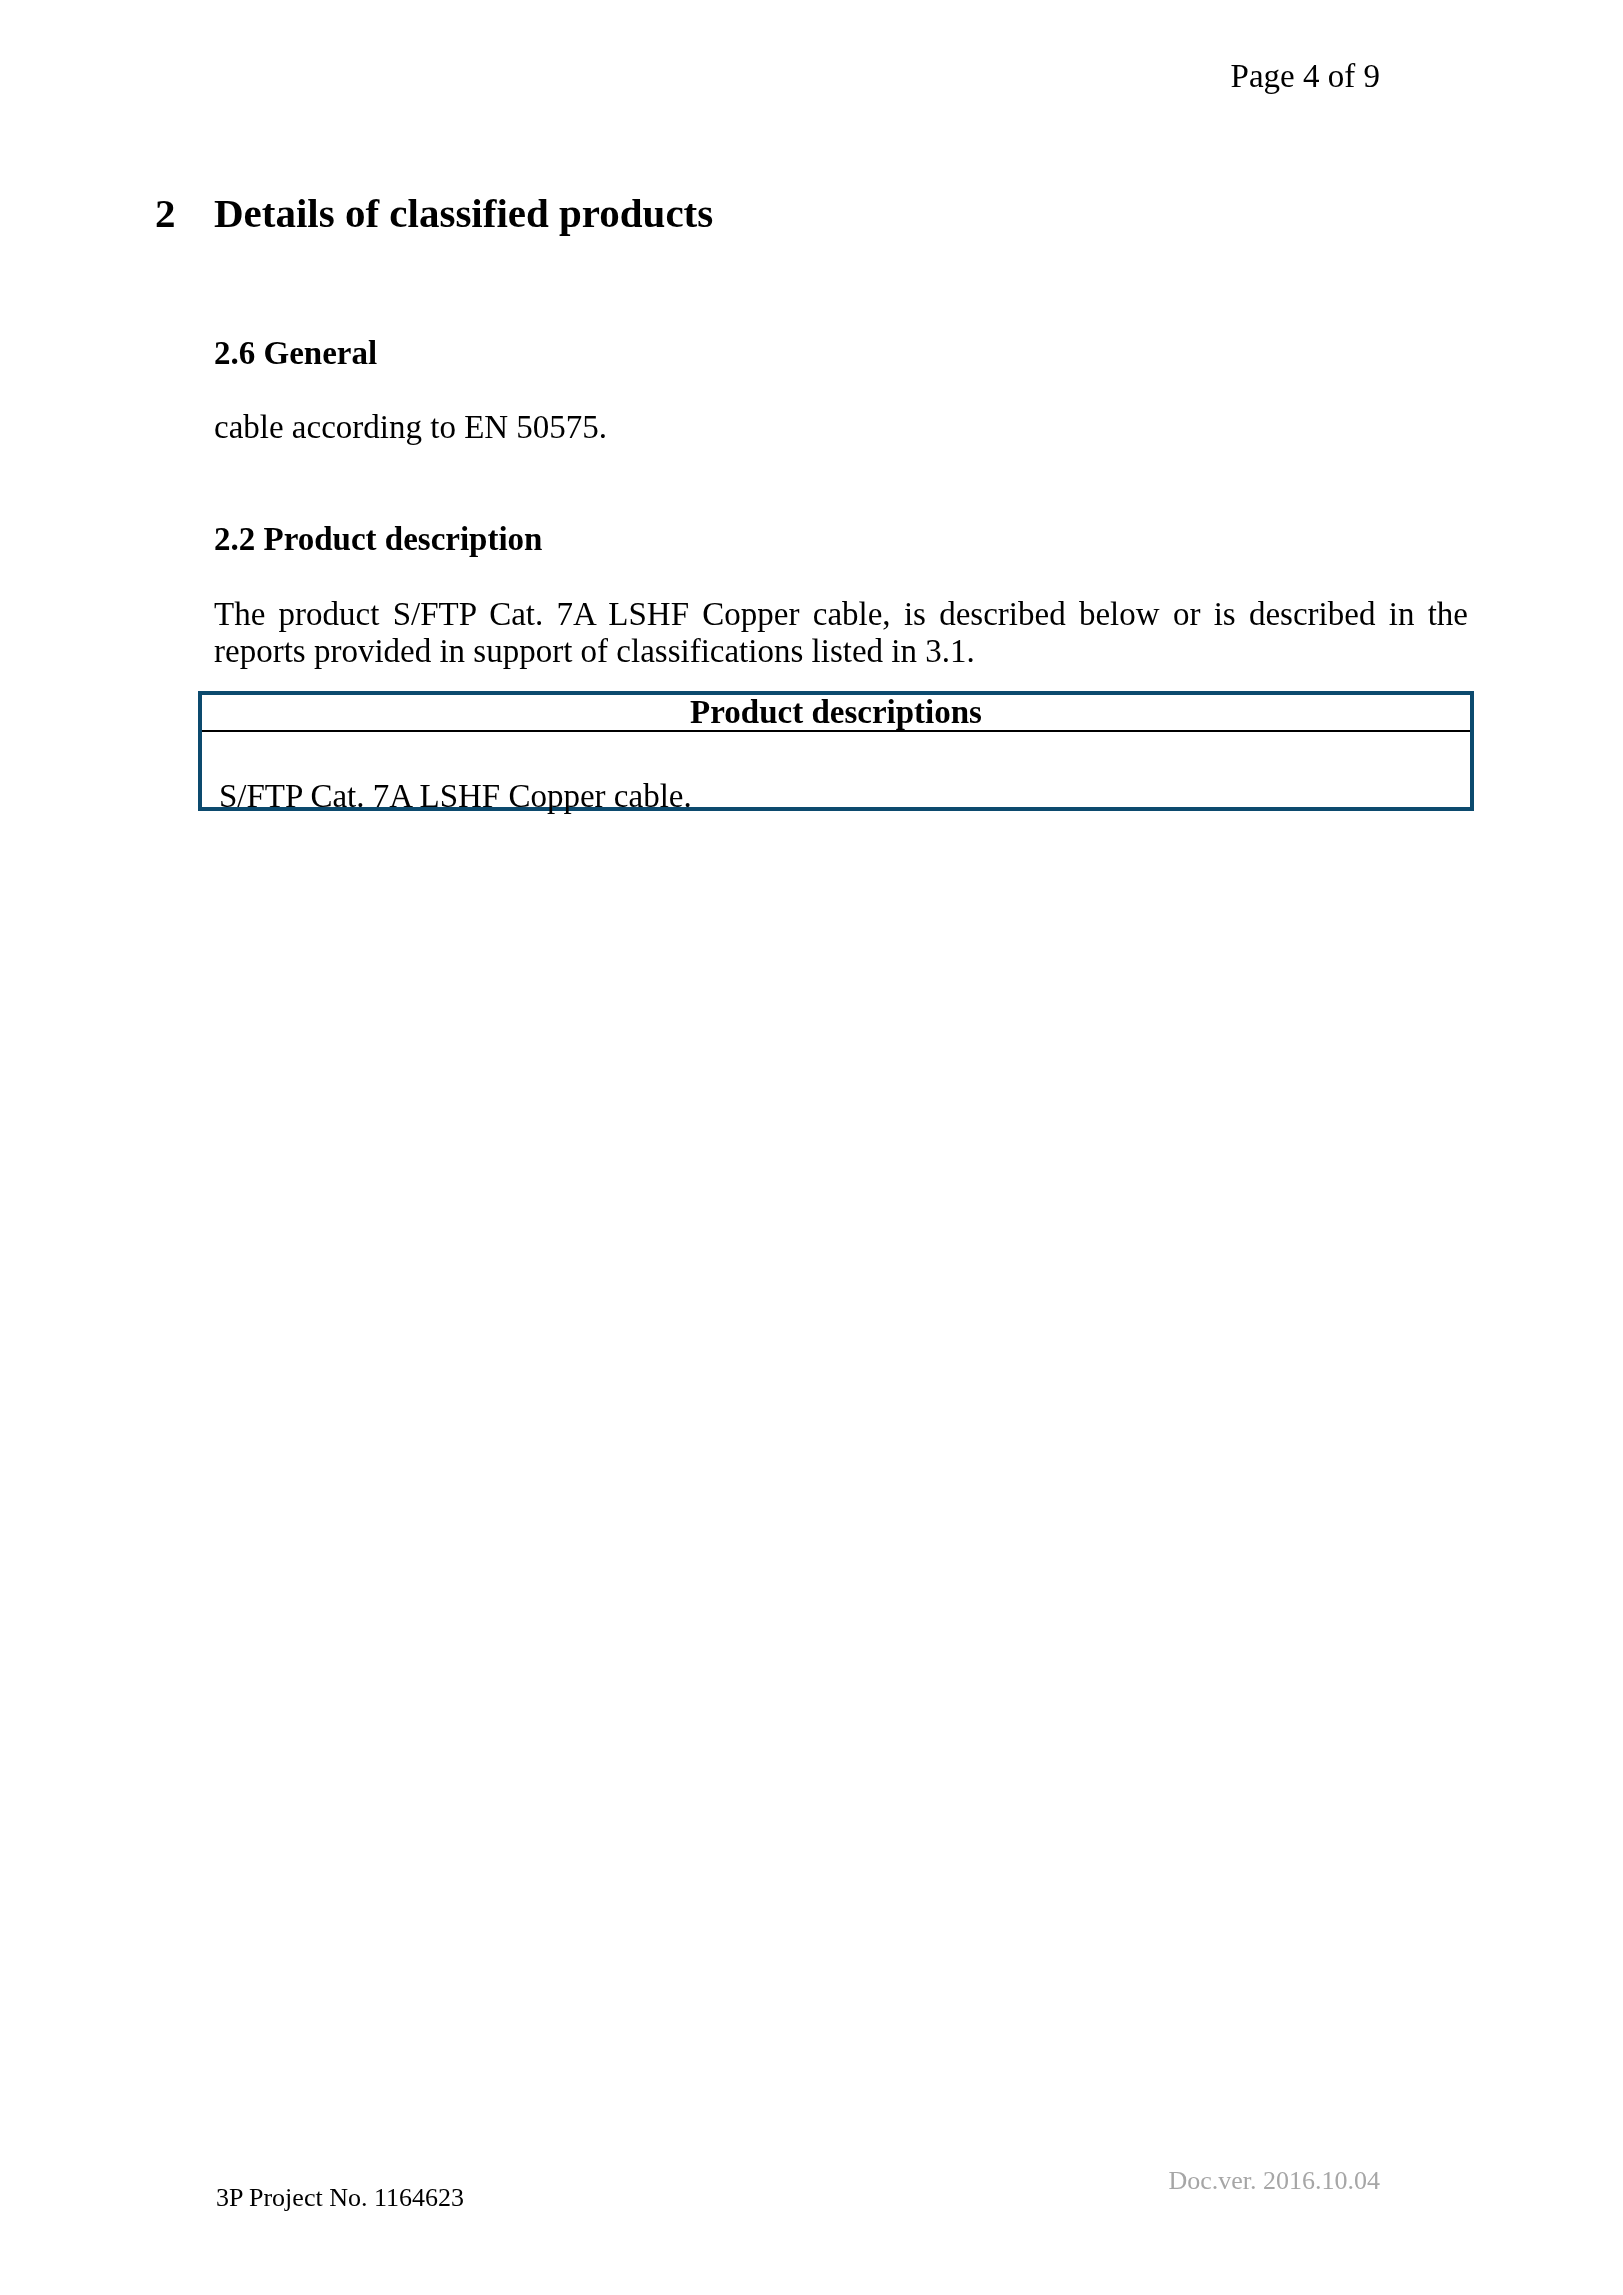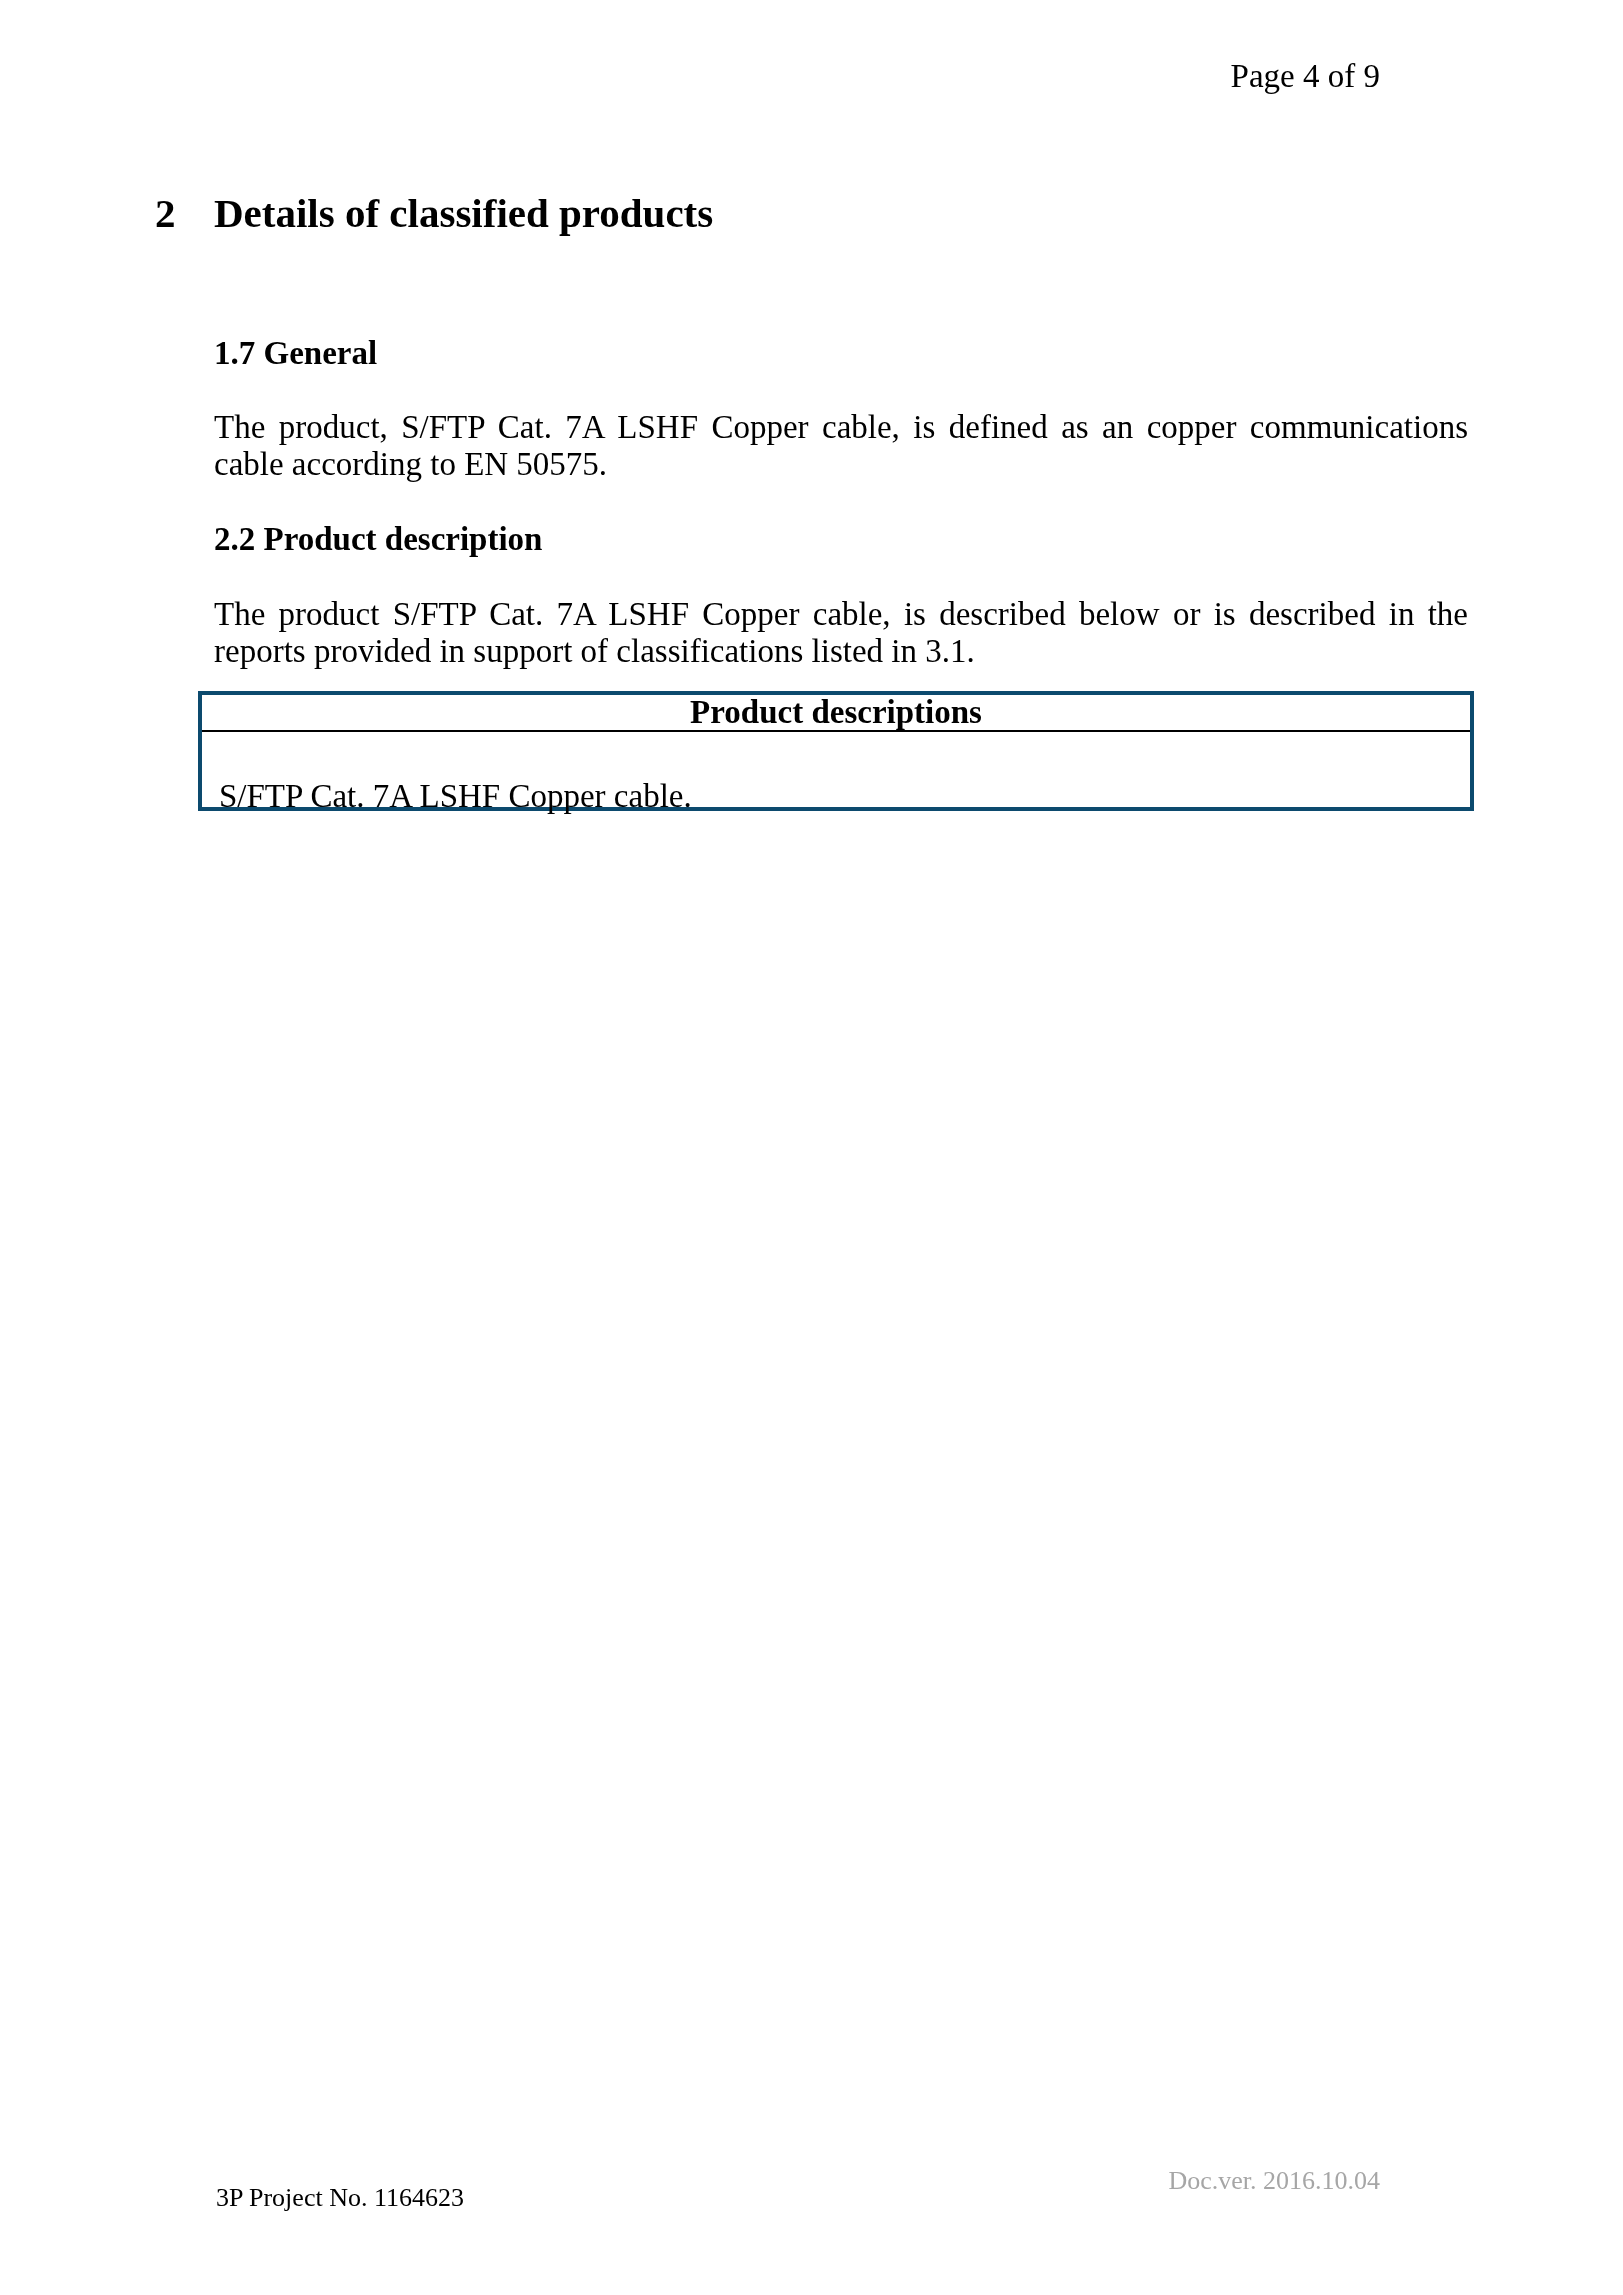--- a/index.html
+++ b/index.html
@@ -113,24 +113,23 @@
 <body>
 
 <div class="page">
 
   <div class="page-header">Page 4 of 9</div>
 
   <div class="section-heading">
     <span class="sec-num">2</span><span class="sec-title">Details of classified products</span>
   </div>
 
-  <div class="subheading sub-general">1.7 General</div>
+  <div class="subheading sub-general">2.6 General</div>
 
   <div class="para para-general">
-    <div class="line justify">The product, S/FTP Cat. 7A LSHF Copper cable, is defined as an copper communications</div>
     <div class="line">cable according to EN 50575.</div>
   </div>
 
   <div class="subheading sub-product">2.2 Product description</div>
 
   <div class="para para-product">
     <div class="line justify">The product S/FTP Cat. 7A LSHF Copper cable, is described below or is described in the</div>
     <div class="line">reports provided in support of classifications listed in 3.1.</div>
   </div>
 

